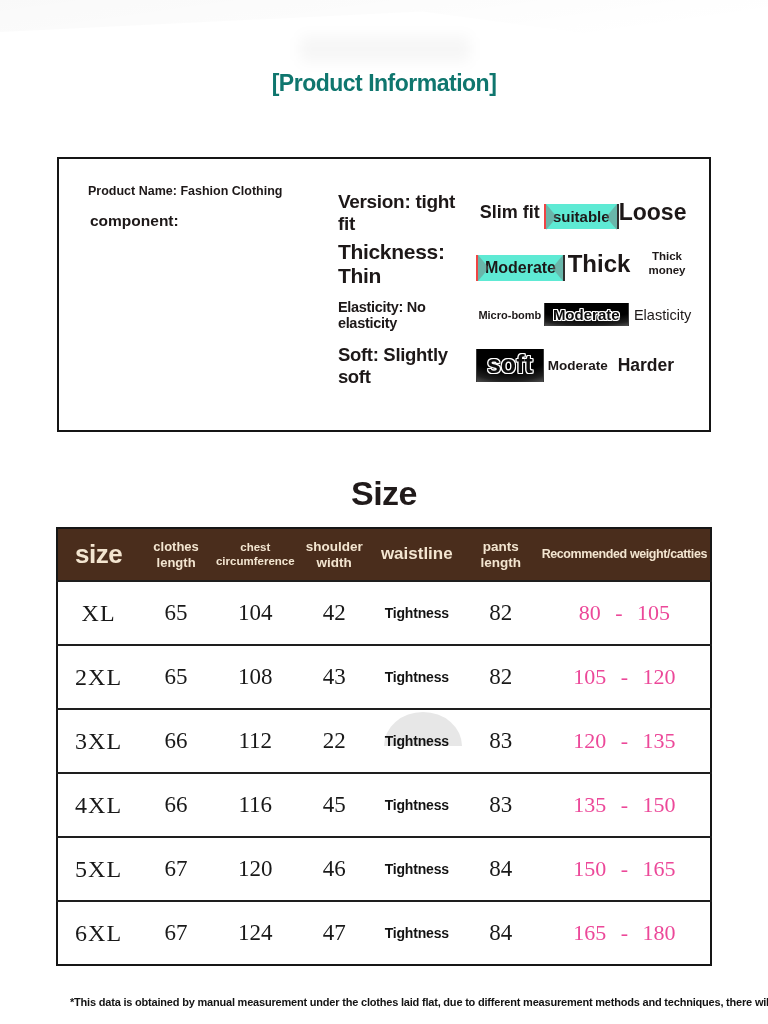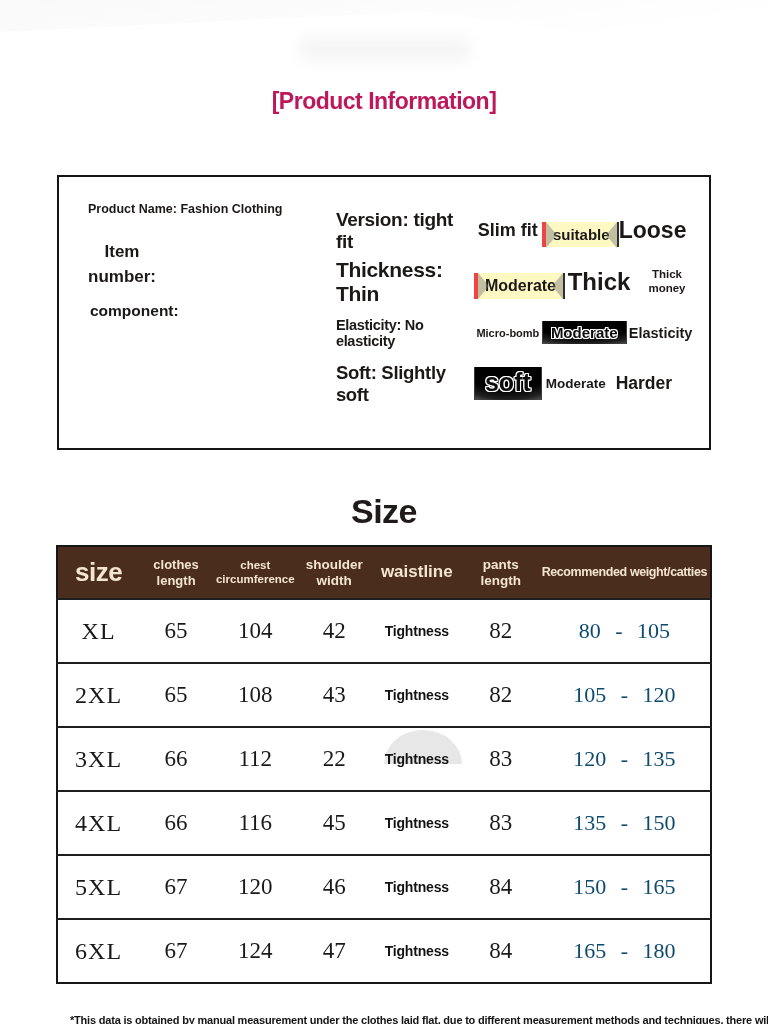--- a/index.html
+++ b/index.html
@@ -7,22 +7,22 @@
               font-family:"Liberation Sans", sans-serif; color:#1d1818; }
   .page { position:relative; width:768px; height:1024px; }
 
   
   .photo-fade { position:absolute; top:0; left:0; width:768px; height:58px;
     background:linear-gradient(172deg, rgba(0,0,0,0.022) 0%, rgba(0,0,0,0.012) 40%, rgba(0,0,0,0) 75%);
     clip-path:polygon(0 0,100% 0,100% 100%,55% 20%,0 55%); }
   .ghost-watermark { position:absolute; top:36px; left:300px; width:170px; height:26px;
     background:rgba(0,0,0,0.035); filter:blur(7px); border-radius:6px; }
 
-  .page-title { padding-top:88px; text-align:center; font-size:23px; font-weight:700;
-    letter-spacing:-0.5px; color:#be185d; }
+  .page-title { padding-top:70px; text-align:center; font-size:23px; font-weight:700;
+    letter-spacing:-0.5px; color:#0f766e; }
 
   
   .info-box { margin:60px 0 0 57px; width:654px; height:275px;
     border:2px solid #151515; display:flex; background:#fff; }
   .info-left { width:300px; padding-top:24px; }
   .pi-name { margin-left:29px; font-size:12.5px; font-weight:700; line-height:16px; }
   .pi-item { margin:22px 0 0 5px; width:116px; text-align:center;
     font-size:17px; font-weight:700; line-height:25px; }
   .pi-season { margin:10px 0 0 0; width:180px; text-align:center;
     font-size:15px; font-weight:700; line-height:23px; }
@@ -37,28 +37,28 @@
   .r1 .o2 { font-size:15px; }
   .r1 .o3 { font-size:23px; font-weight:600; }
   .r2 .attr-label { font-size:21px; }
   .r2 .o1 { font-size:16px; }
   .r2 .o2 { font-size:24px; font-weight:600; }
   .r2 .o3 { font-size:11.5px; font-weight:700; }
   .r2 .o3 span { display:block; width:48px; text-align:center; line-height:1.2; }
   .r3 .attr-label { font-size:14.5px; }
   .r3 .o1 { font-size:11px; font-weight:700; }
   .r3 .o2 { font-size:15px; }
-  .r3 .o3 { font-size:14.5px; font-weight:700; }
+  .r3 .o3 { font-size:14.5px; font-weight:400; }
   .r4 .attr-label { font-size:18.5px; }
   .r4 .o1 { font-size:25px; }
   .r4 .o2 { font-size:13.5px; font-weight:700; }
   .r4 .o3 { font-size:17.5px; font-weight:700; }
 
-  .badge-light { position:relative; background:#fef9c3; font-weight:700;
-    border-left:4px solid #ef4444; border-right:2px solid #2f2f2f; padding:4px 7px;margin-top:8px; }
+  .badge-light { position:relative; background:#5eead4; font-weight:700;
+    border-left:2px solid #ef4444; border-right:2px solid #2f2f2f; padding:4px 7px;margin-top:8px; }
   .badge-light::before { content:""; position:absolute; left:0; top:50%; transform:translateY(-50%);
     border-top:13px solid transparent; border-bottom:13px solid transparent;
     border-left:11px solid rgba(120,120,120,0.45); }
   .badge-light::after { content:""; position:absolute; right:0; top:50%; transform:translateY(-50%);
     border-top:13px solid transparent; border-bottom:13px solid transparent;
     border-right:11px solid rgba(120,120,120,0.45); }
 
   .badge-dark { position:relative; font-weight:700; color:#0d0d0d; padding:3px 8px;
     border-left:1px solid #3a3a3a; border-right:1px solid #3a3a3a;
     background:radial-gradient(140% 170% at 50% -15%, #000 50%, #1f1f1f 66%, #8f8f8f 90%, #cfcfcf 100%);
@@ -81,42 +81,38 @@
   .h-chest { font-size:11.5px;margin-left:22px; }
   .h-shoulder { font-size:13.5px; }
   .h-waist { font-size:17px; }
   .h-pants { font-size:13.5px; }
   .h-weight { font-size:12.5px; letter-spacing:-0.4px; white-space:nowrap; }
   tbody tr { height:64px; border-top:2px solid #1e1e1e; background:transparent; }
   td { text-align:center; background:transparent; }
   .c-serif { font-family:"Liberation Serif", serif; font-size:23px; color:#191919; }
   .c-size { font-family:"Liberation Serif", serif; font-size:24px; color:#191919; letter-spacing:1px; }
   .c-tight { font-size:14px; font-weight:700; letter-spacing:-0.2px; color:#131313; }
-  .c-weight { font-family:"Liberation Serif", serif; font-size:22px; color:#0c4a6e; word-spacing:9px; }
+  .c-weight { font-family:"Liberation Serif", serif; font-size:22px; color:#ec4899; word-spacing:9px; }
 
   .footnote { margin:30px 0 0 70px; font-size:11px; font-weight:700; white-space:nowrap;
     color:#131313; letter-spacing:-0.2px; }
 </style>
 </head>
 <body>
 
 <div class="page">
 
   <div class="photo-fade"></div>
   <div class="ghost-watermark"></div>
 
   <div class="page-title">[Product Information]</div>
 
   <div class="info-box">
     <div class="info-left">
       <div class="pi-name">Product Name: Fashion Clothing</div>
-      <div class="pi-item">
-        <div>Item</div>
-        <div>number:</div>
-      </div>
       <div class="pi-component">component:</div>
     </div>
 
     <div class="info-right">
       <div class="attr-row r1">
         <div class="attr-label">Version: tight fit</div>
         <div class="opt o1">
             <span>Slim fit</span>
           </div>
         <div class="opt o2">

